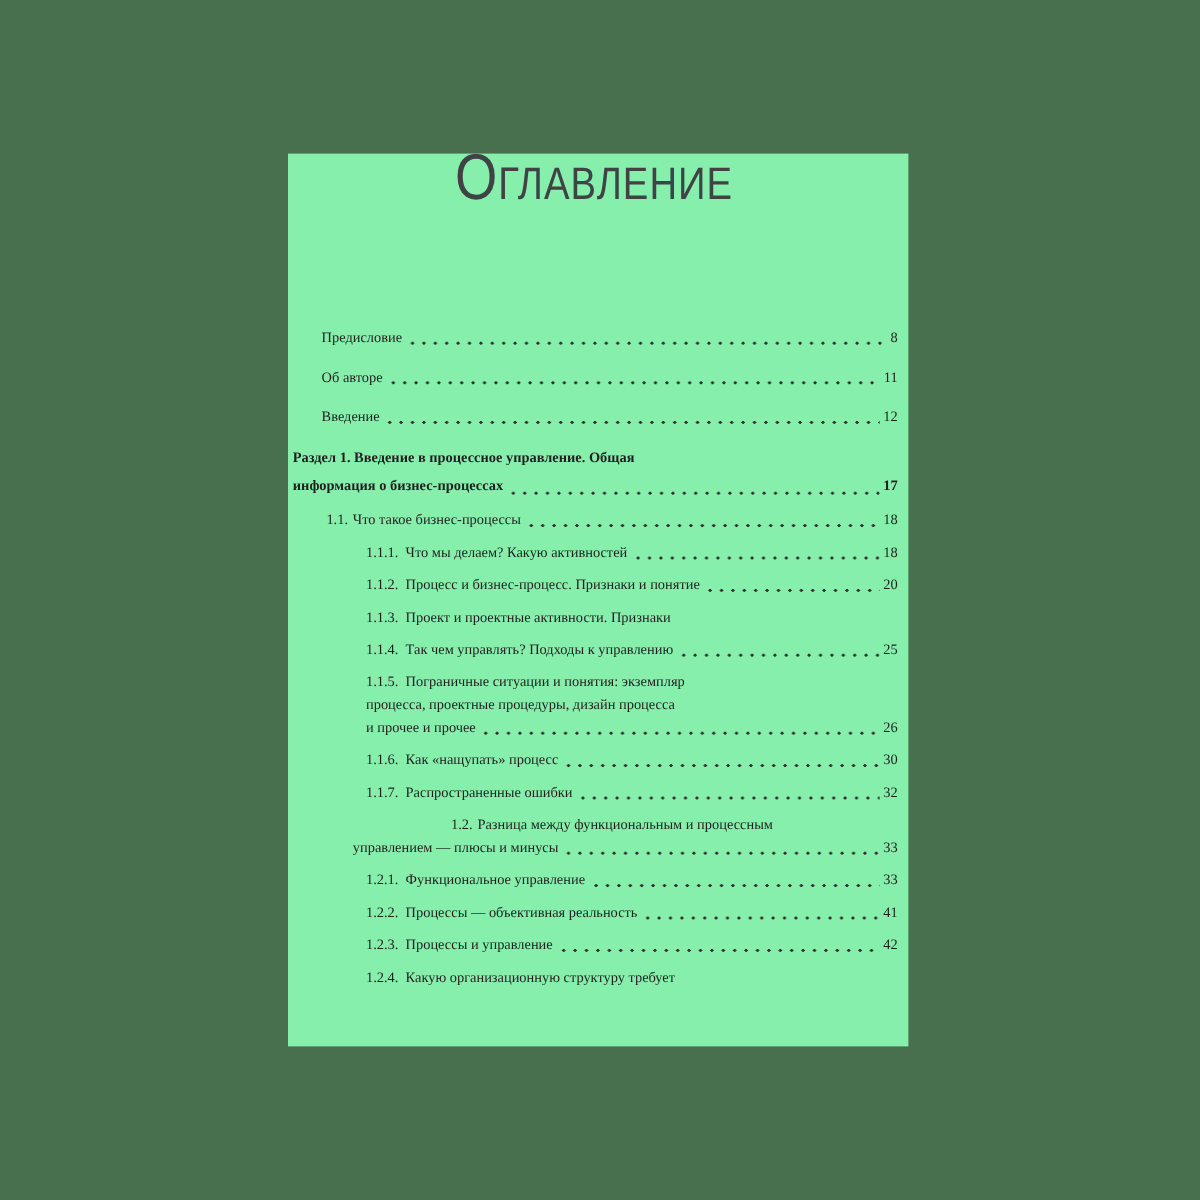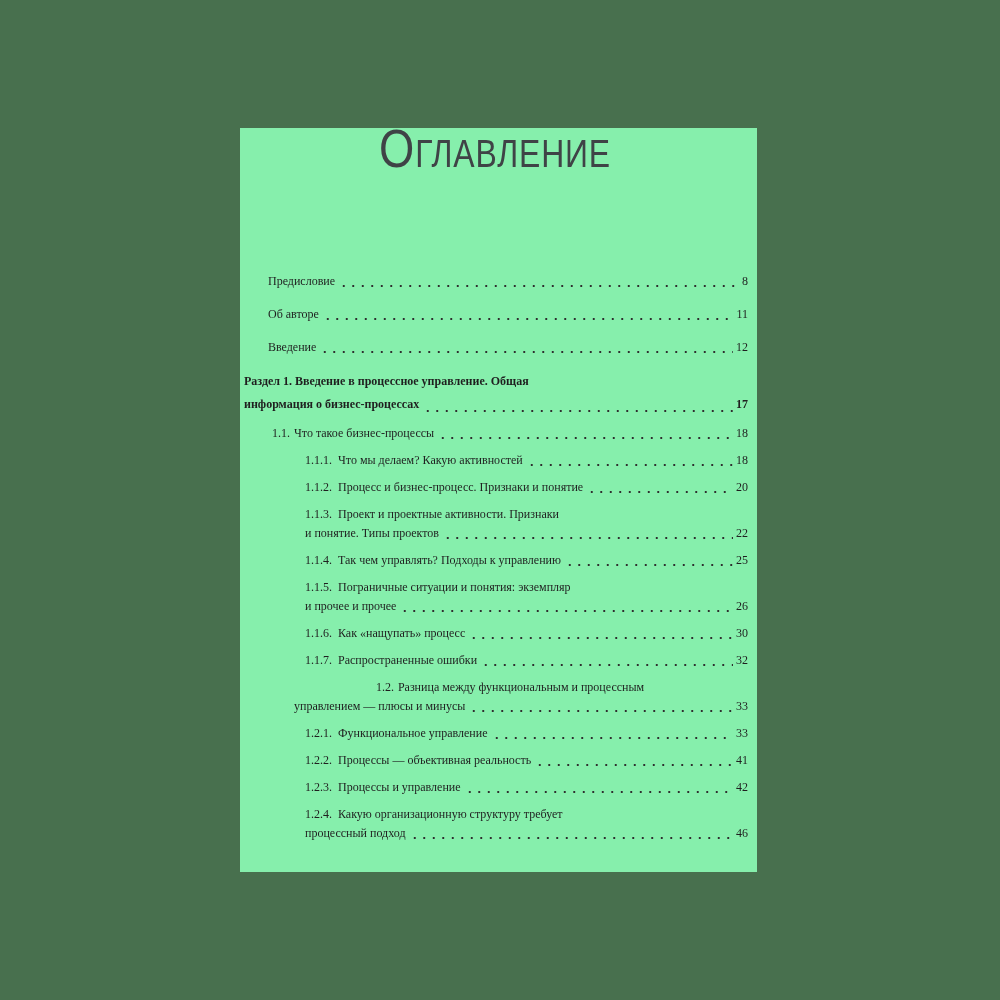--- a/index.html
+++ b/index.html
@@ -120,36 +120,32 @@
         <div class="entry subsub">
           <div class="line leader first">
             <span class="num">1.1.2.</span>
             <span>Процесс и бизнес-процесс. Признаки и понятие</span>
             <span class="dots"></span>
             <span class="pg">20</span>
           </div>
         </div>
         <div class="entry subsub">
           <div class="line first"><span class="num">1.1.3.</span><span>Проект и проектные активности. Признаки</span></div>
-          <div class="line leader">
-            <span>и понятие. Типы проектов</span>
-            <span class="dots"></span>
-            <span class="pg">22</span>
-          </div>
         </div>
         <div class="entry subsub">
           <div class="line leader first">
             <span class="num">1.1.4.</span>
             <span>Так чем управлять? Подходы к управлению</span>
             <span class="dots"></span>
             <span class="pg">25</span>
           </div>
         </div>
         <div class="entry subsub">
           <div class="line first"><span class="num">1.1.5.</span><span>Пограничные ситуации и понятия: экземпляр</span></div>
+          <div class="line"><span>процесса, проектные процедуры, дизайн процесса</span></div>
           <div class="line leader">
             <span>и прочее и прочее</span>
             <span class="dots"></span>
             <span class="pg">26</span>
           </div>
         </div>
         <div class="entry subsub">
           <div class="line leader first">
             <span class="num">1.1.6.</span>
             <span>Как «нащупать» процесс</span>
@@ -192,21 +188,16 @@
         <div class="entry subsub">
           <div class="line leader first">
             <span class="num">1.2.3.</span>
             <span>Процессы и управление</span>
             <span class="dots"></span>
             <span class="pg">42</span>
           </div>
         </div>
         <div class="entry subsub">
           <div class="line first"><span class="num">1.2.4.</span><span>Какую организационную структуру требует</span></div>
-          <div class="line leader">
-            <span>процессный подход</span>
-            <span class="dots"></span>
-            <span class="pg">46</span>
-          </div>
         </div>
       </div>
   </div>
 </div>
 
 </body></html>

